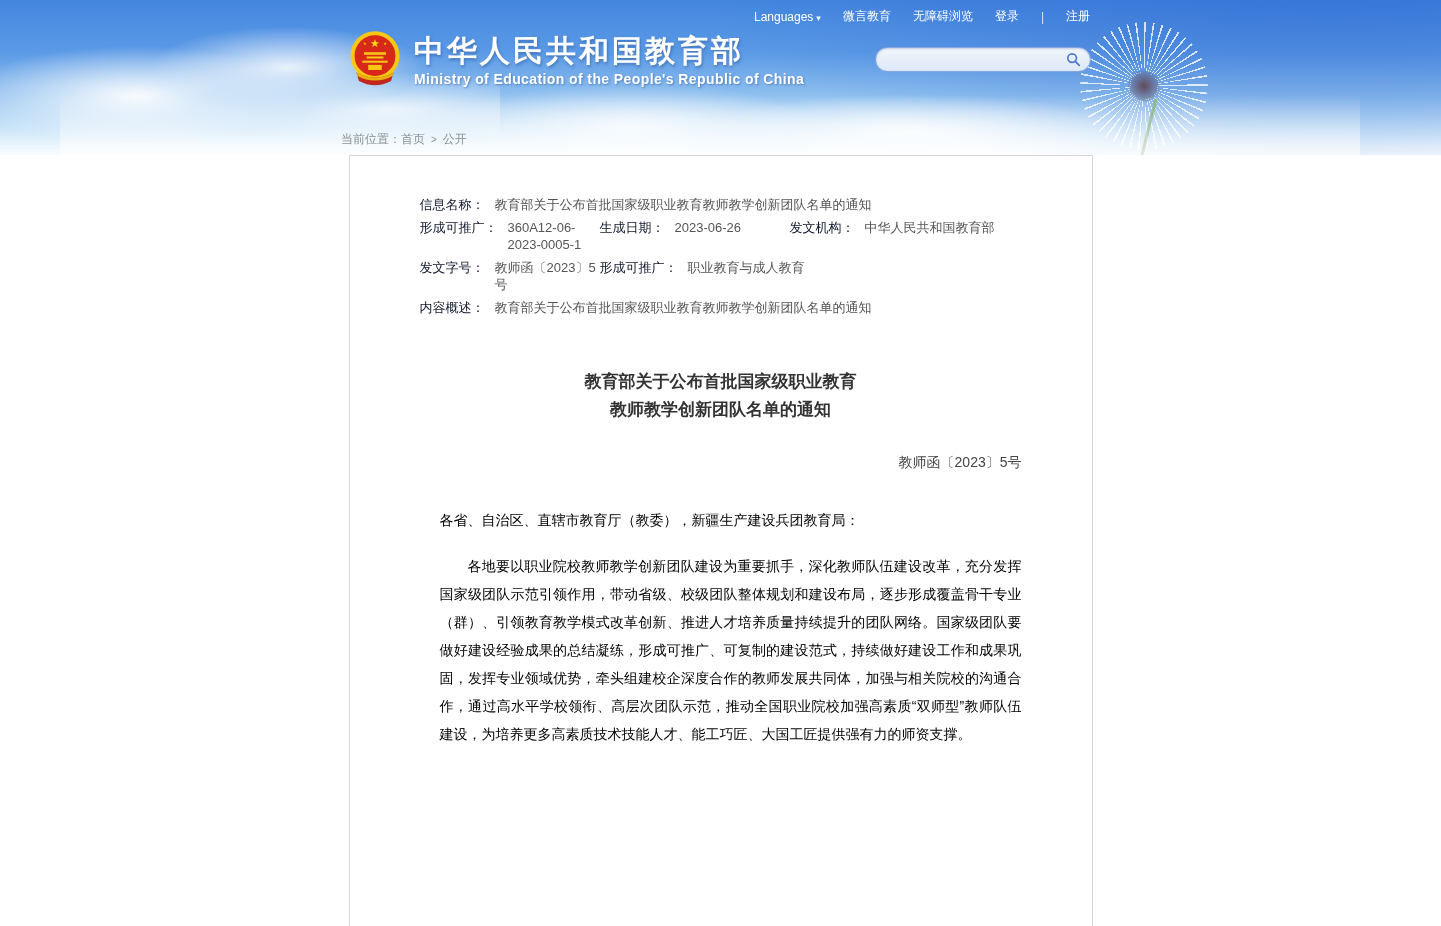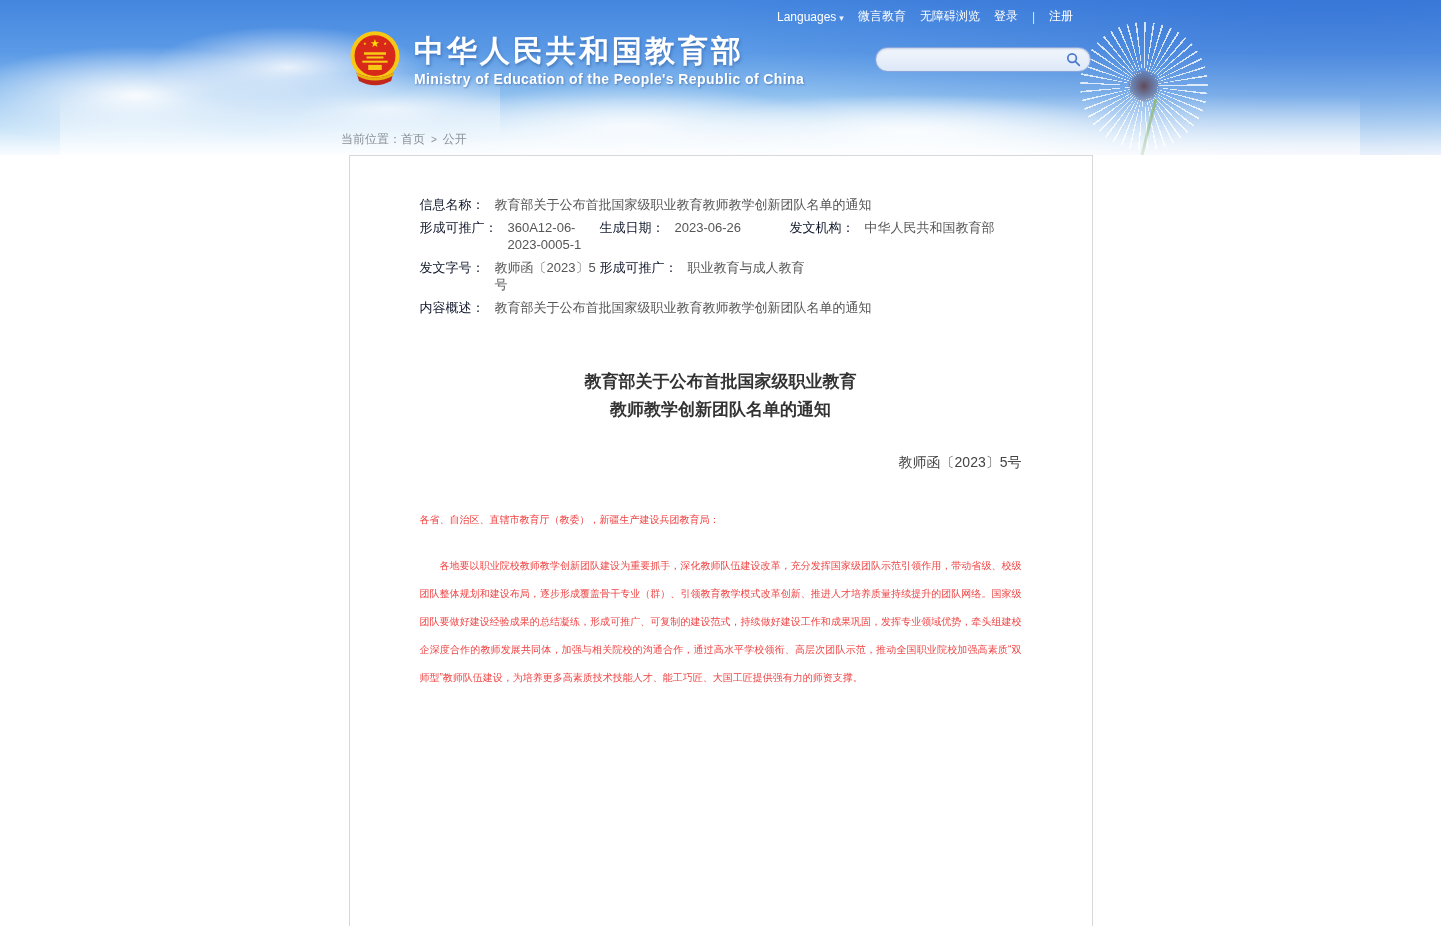--- a/index.html
+++ b/index.html
@@ -53,22 +53,22 @@
     background: radial-gradient(circle, rgba(94,58,66,.85), rgba(94,58,66,.25) 60%, transparent 75%);
   }
   .dandelion-stem {
     position: absolute; left: 74px; top: 80px; width: 3px; height: 70px;
     background: linear-gradient(180deg, rgba(140,180,120,.9), rgba(190,220,200,.2));
     transform: rotate(14deg);
   }
 
   
   .topbar {
-    position: absolute; top: 8px; right: 368px;
-    display: flex; align-items: center; gap: 14px;
+    position: absolute; top: 8px; right: 351px;
+    display: flex; align-items: center; gap: 22px;
     font-size: 12px; color: #ffffff;
   }
   .topbar a, .topbar span.link { color: #fff; text-decoration: none; cursor: pointer; }
   .topbar .chev { font-size: 9px; margin-left: 3px; opacity: .9; }
   .topbar .divider { opacity: .8; }
 
   
   .logo-block {
     position: absolute; left: 348px; top: 30px;
     display: flex; align-items: flex-start;
@@ -130,21 +130,21 @@
 
   .doc-title {
     margin-top: 52px; text-align: center;
     font-size: 17px; font-weight: bold; color: #333;
     line-height: 28px;
   }
   .doc-number {
     margin-top: 30px; text-align: right;
     font-size: 14px; color: #444;
   }
-  .doc-body { font-size: 10px; color: #ef4444; line-height: 28px; }
+  .doc-body { font-size: 14px; color: #000000; line-height: 28px; margin-left: 20px; }
   .salutation { margin-top: 34px; }
   .para { margin-top: 18px; text-indent: 2em; text-align: justify; }
 </style>
 </head>
 <body>
 
 <div class="header">
   <div class="cloud c1"></div>
   <div class="cloud c2"></div>
   <div class="cloud c3"></div>

